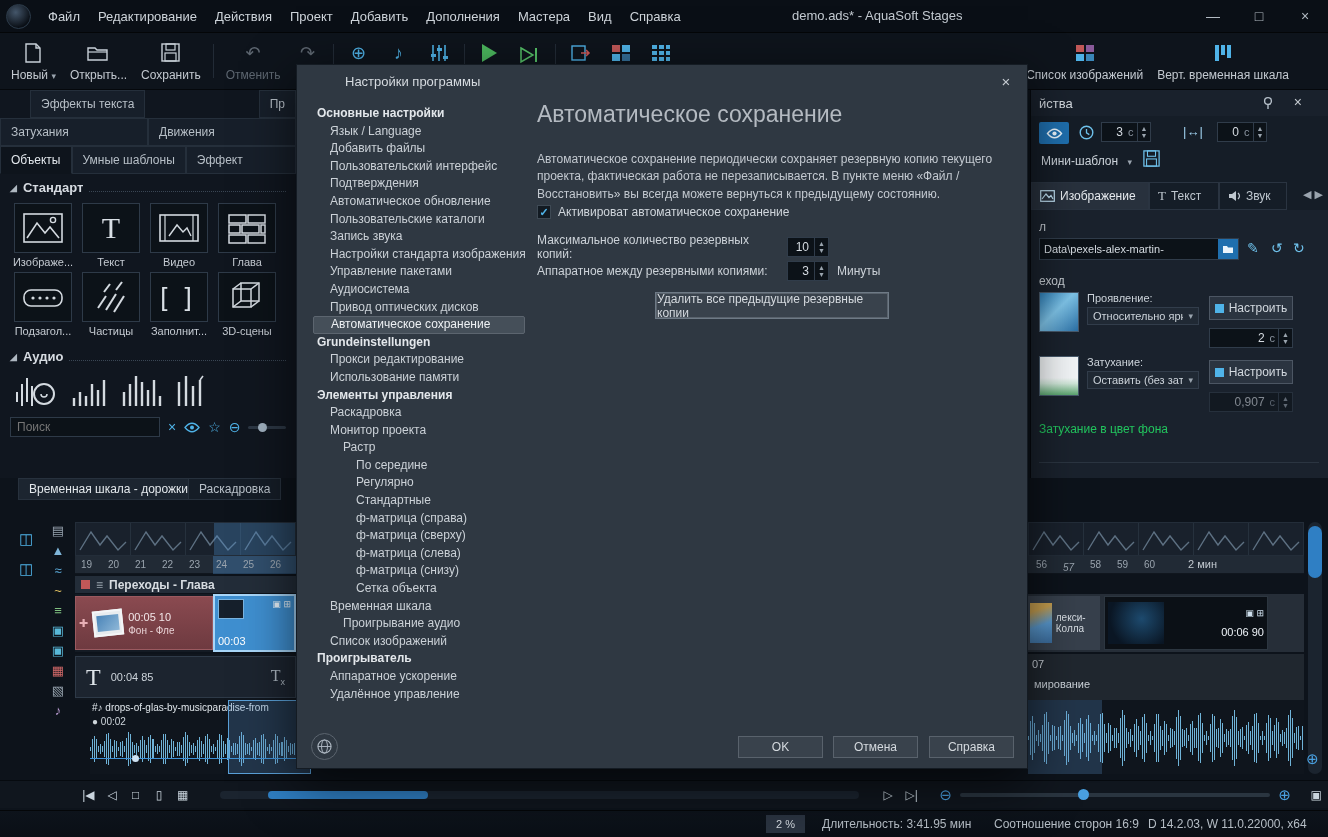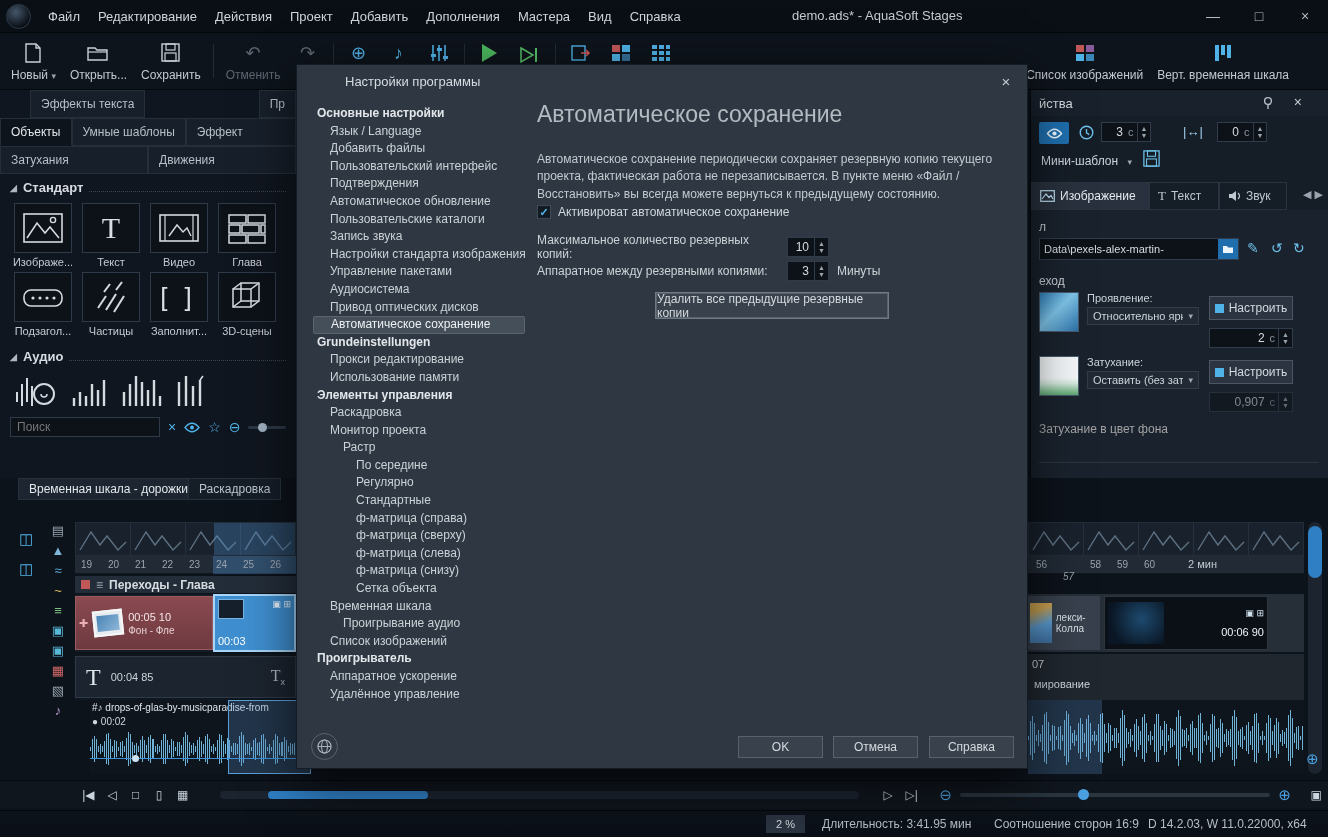--- a/index.html
+++ b/index.html
@@ -45,21 +45,21 @@
 .rp-hdr{position:relative;height:26px;background:#19212c;display:flex;align-items:center;padding:0 8px;color:#d3d9df;font-size:13px;}
 .spinbox{display:inline-flex;align-items:center;background:#0c1218;border:1px solid #303c4a;height:20px;}
 .spin-val{padding:0 5px;min-width:26px;text-align:right;color:#d5dbe1;font-size:12px;}
 .spin-unit{color:#8b95a0;font-size:11px;padding-right:3px;}
 .spin-arrows{display:flex;flex-direction:column;border-left:1px solid #303c4a;height:100%;justify-content:center;}
 .spin-arrows i{font-style:normal;font-size:7px;line-height:7px;color:#9aa4ae;padding:0 3px;}
 .rp-tab{position:absolute;top:92px;height:28px;display:flex;align-items:center;gap:5px;padding:0 8px;background:#151d27;border:1px solid #2a3441;color:#bfc7cf;font-size:12px;}
 .rp-tab.active{background:#28313d;color:#e6eaee;}
 .btn{background:#2b3440;border:1px solid #4c5663;color:#d3d9df;font-size:12px;display:inline-flex;align-items:center;justify-content:center;gap:5px;}
 .dd{display:inline-flex;align-items:center;gap:5px;background:#202934;border:1px solid #323d4b;height:18px;padding:0 5px;font-size:11px;color:#ccd3da;white-space:nowrap;}
-.muted{color:#a3a3a3;text-align:center;}
+.muted{color:#22c55e;text-align:center;}
 
 .timeline{position:absolute;top:478px;left:0;width:1328px;height:332px;background:#0d131b;}
 .tl-tab{position:absolute;top:0;height:22px;display:flex;align-items:center;padding:0 10px;font-size:12px;background:#151d27;border:1px solid #27313d;color:#b9c1c9;white-space:nowrap;}
 .tl-tab.active{background:#1c2530;color:#e3e8ec;}
 .iconcol{position:absolute;left:44px;top:46px;width:28px;display:flex;flex-direction:column;gap:7px;align-items:center;}
 .iconcol .ic{font-size:13px;line-height:1;}
 .strip{position:absolute;height:34px;top:44px;background:#19212c;border:1px solid #232d39;display:flex;overflow:hidden;}
 .ruler{position:absolute;height:18px;top:78px;background:#212a35;border-bottom:1px solid #10161e;font-size:10px;color:#9aa4ae;}
 .trackhdr{position:absolute;height:17px;top:98px;background:#232d39;color:#d7dce1;font-size:12px;display:flex;align-items:center;gap:6px;padding:0 6px;font-weight:bold;}
 .cliprow{position:absolute;top:116px;height:58px;background:#141b24;}
@@ -262,27 +262,27 @@
     </div>
   </div>
 
   <div class="left-panel">
     <div class="lp-tabs" style="padding-left:30px;">
       <div class="lp-tab">Эффекты текста</div>
       <div style="flex:1"></div>
       <div class="lp-tab">Пр</div>
     </div>
     <div class="lp-tabs">
+      <div class="lp-tab" style="flex:1">Затухания</div>
+      <div class="lp-tab" style="flex:1">Движения</div>
+    </div>
+    <div class="lp-tabs">
       <div class="lp-tab active">Объекты</div>
       <div class="lp-tab">Умные шаблоны</div>
       <div class="lp-tab" style="flex:1">Эффект</div>
-    </div>
-    <div class="lp-tabs">
-      <div class="lp-tab" style="flex:1">Затухания</div>
-      <div class="lp-tab" style="flex:1">Движения</div>
     </div>
 
     <div class="section-hdr">
       <span class="tri">◢</span>
       <span>Стандарт</span>
       <span class="dots"></span>
     </div>
 
     <div class="gallery">
       <div class="gal-item">
@@ -659,21 +659,21 @@
         </span>
       </div>
 
     <div class="ruler" style="left:75px;width:221px;">
       <div class="abs" style="left:138px;top:0;width:83px;height:18px;background:rgba(80,150,215,.35);"></div>
       <span></span>
     <span style="position: absolute; top: 3px; left: 6px;">19</span><span style="position: absolute; top: 3px; left: 33px;">20</span><span style="position: absolute; top: 3px; left: 60px;">21</span><span style="position: absolute; top: 3px; left: 87px;">22</span><span style="position: absolute; top: 3px; left: 114px;">23</span><span style="position: absolute; top: 3px; left: 141px;">24</span><span style="position: absolute; top: 3px; left: 168px;">25</span><span style="position: absolute; top: 3px; left: 195px;">26</span></div>
     <div class="ruler" style="left:1028px;width:276px;">
       <span></span>
       <span class="abs" style="left:160px;top:2px;font-size:11px;color:#c2c9d0;">2 мин</span>
-    <span style="position: absolute; top: 3px; left: 8px;">56</span><span style="position: absolute; top: 15px; left: 35px; font-style: italic;">57</span><span style="position: absolute; top: 3px; left: 62px;">58</span><span style="position: absolute; top: 3px; left: 89px;">59</span><span style="position: absolute; top: 3px; left: 116px;">60</span></div>
+    <span style="position: absolute; top: 3px; left: 8px;">56</span><span style="position: absolute; top: 6px; left: 35px; font-style: italic;">57</span><span style="position: absolute; top: 3px; left: 62px;">58</span><span style="position: absolute; top: 3px; left: 89px;">59</span><span style="position: absolute; top: 3px; left: 116px;">60</span></div>
 
     <div class="trackhdr" style="left:75px;width:221px;">
       <span style="width:9px;height:9px;background:#c05858;display:inline-block;"></span>
       <span style="color:#9aa4ae;font-weight:normal;">≡</span>
       <span>Переходы - Глава</span>
     </div>
 
     <div class="cliprow" style="left:75px;width:221px;">
       <div class="abs" style="left:0;top:2px;width:138px;height:54px;background:linear-gradient(#8a4a50,#6e3a40);border:1px solid #9a5a60;display:flex;align-items:center;gap:5px;padding:3px;">
         <span style="color:#e8b0b6;font-size:11px;">✚</span>

